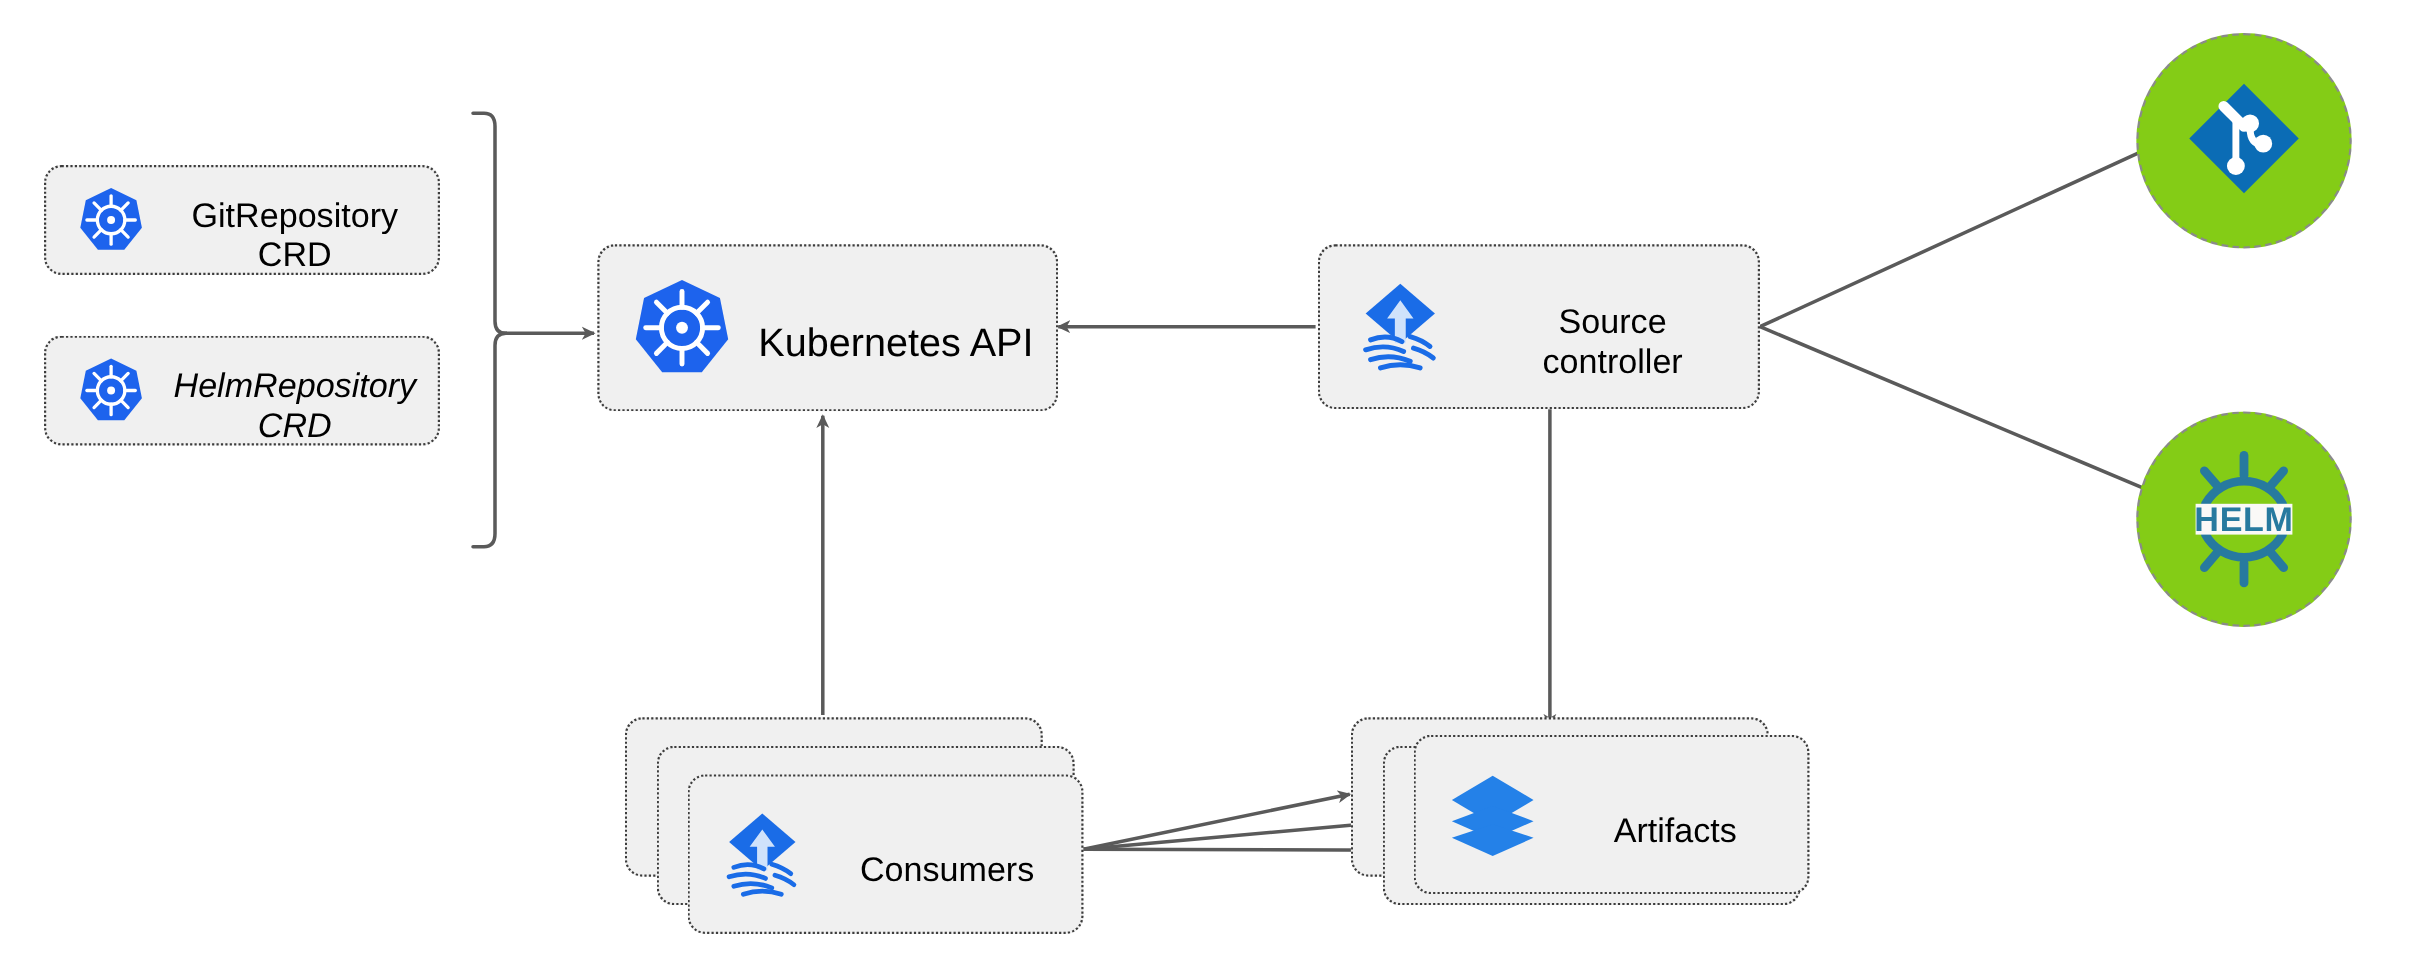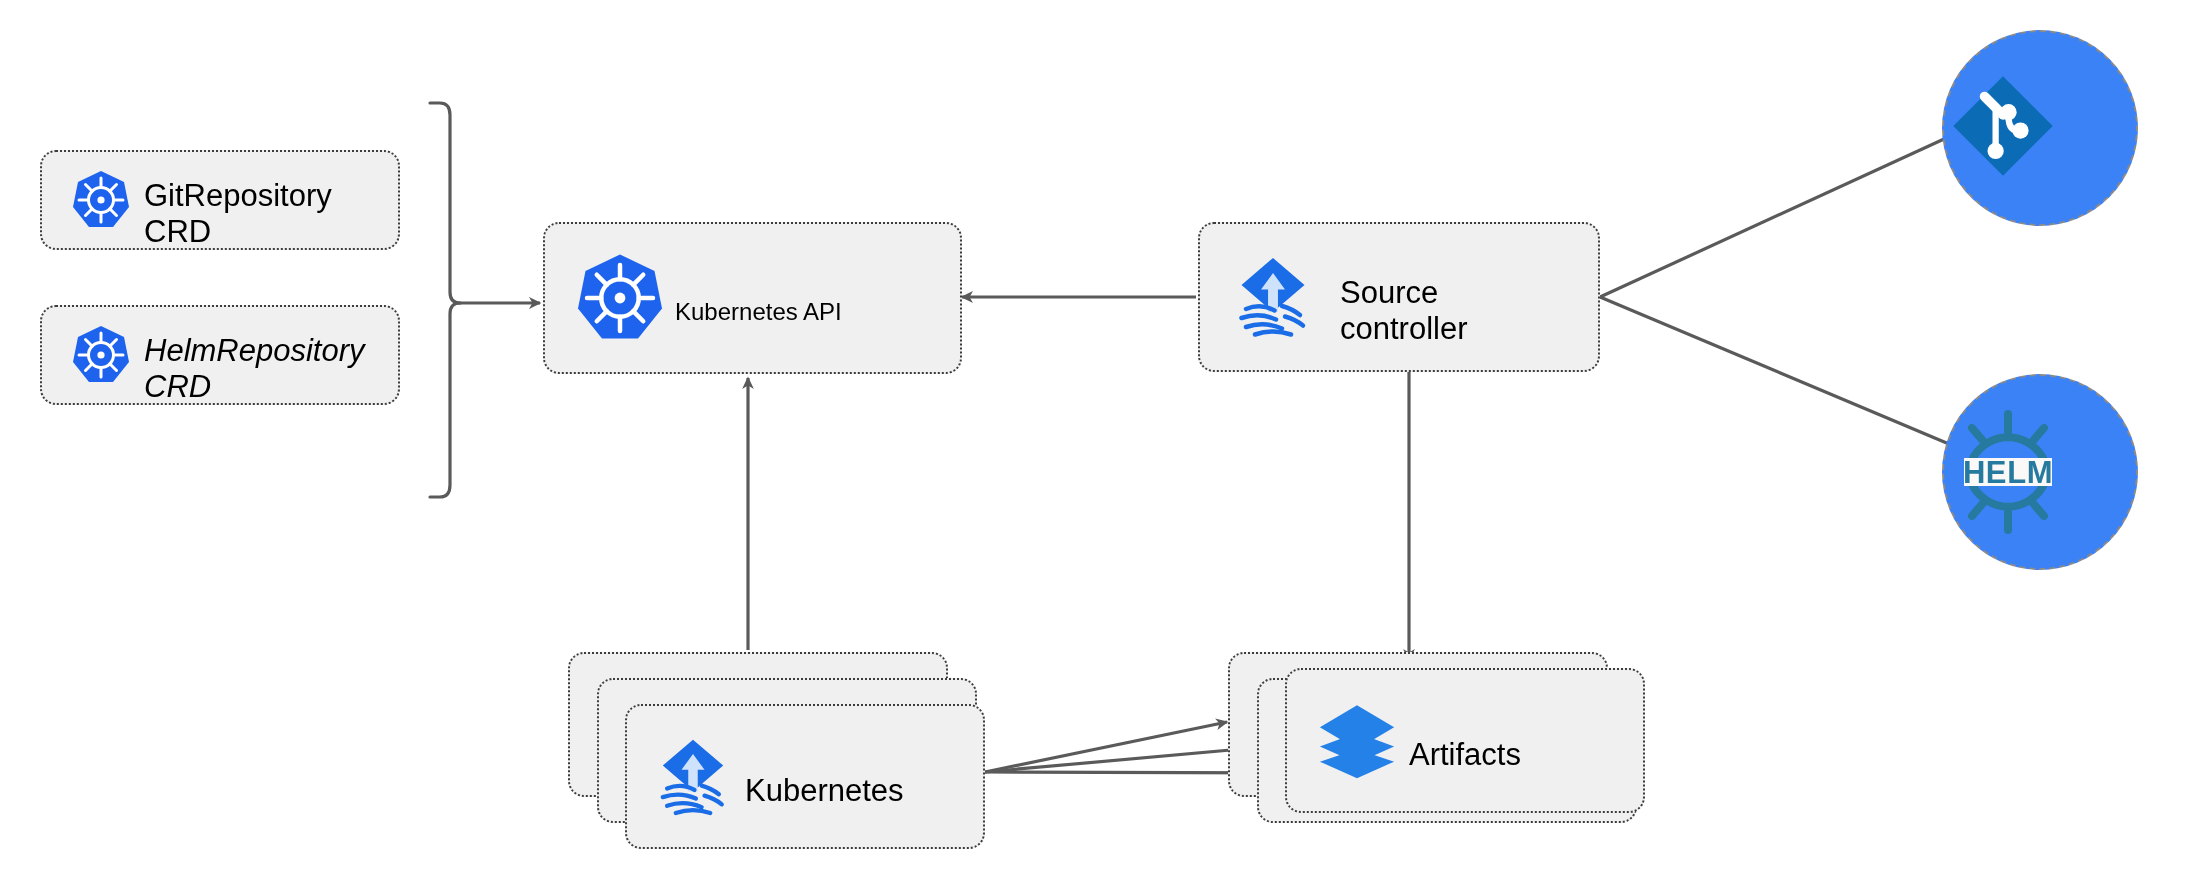--- a/index.html
+++ b/index.html
@@ -15,21 +15,21 @@
     box-sizing:border-box;
     display:flex;
     align-items:center;
     z-index:5;
   }
   .node .lbl{
     color:#000;
     font-size:31px;
     line-height:1.16;
     white-space:pre-line;
-    text-align:left;
+    text-align:center;
     flex:1;
     padding-right:6px;
     margin-top:28px;
   }
   .node .ico{flex:0 0 auto;display:flex;align-items:center;justify-content:center;}
 
   
   .stack-l{
     position:absolute;
     background:#f0f0f0;
@@ -37,23 +37,23 @@
     border-radius:16px;
     box-sizing:border-box;
     z-index:3;
   }
 
   
   .circ{
     position:absolute;
     border:2.5px dashed #8a8a8a;
     border-radius:50%;
-    background:#3b82f6;
+    background:#84cc16;
     box-sizing:border-box;
-    display:flex;align-items:center;
+    display:flex;align-items:center;justify-content:center;
     z-index:5;
   }
 
   
   svg.edges{position:absolute;left:0;top:0;width:2198px;height:878px;z-index:1;pointer-events:none;}
 </style>
 </head>
 <body>
 
 <div id="canvas">
@@ -142,21 +142,21 @@
           <line x1="10" y1="32" x2="19.5" y2="32"></line>
           <line x1="44.5" y1="32" x2="54" y2="32"></line>
           <line x1="16.5" y1="16.5" x2="23.2" y2="23.2"></line>
           <line x1="40.8" y1="40.8" x2="47.5" y2="47.5"></line>
           <line x1="47.5" y1="16.5" x2="40.8" y2="23.2"></line>
           <line x1="23.2" y1="40.8" x2="16.5" y2="47.5"></line>
         </g>
         <circle cx="32" cy="32" r="3.6" fill="#ffffff"></circle>
       </svg>
     </span>
-    <span class="lbl" style="font-size:24px;">Kubernetes API</span>
+    <span class="lbl" style="font-size:36px;">Kubernetes API</span>
   </div>
 
   <div class="node" style="left:1198px;top:222px;width:402px;height:150px;gap:12px;">
     <span class="ico" style="width:110px;height:110px;margin-left:18px;">
       <svg width="96" height="96" viewBox="0 0 64 64">
         <polygon points="32,6 53,24 32,42 11,24" fill="#1a6ce7"></polygon>
         <path d="M32,16 L40,27 L35.3,27 L35.3,42 L28.7,42 L28.7,27 L24,27 Z" fill="#cfe2fb"></path>
         <g stroke="#1a6ce7" stroke-width="3" stroke-linecap="round" fill="none">
           <path d="M14,40 Q24,36 33,41"></path>
           <path d="M11,46 Q23,42 34,47"></path>
@@ -181,21 +181,21 @@
         <g stroke="#1a6ce7" stroke-width="3" stroke-linecap="round" fill="none">
           <path d="M14,40 Q24,36 33,41"></path>
           <path d="M11,46 Q23,42 34,47"></path>
           <path d="M14,52 Q26,48 38,53"></path>
           <path d="M20,57 Q32,53 44,57"></path>
           <path d="M38,38 Q45,40 50,44"></path>
           <path d="M40,45 Q47,47 52,51"></path>
         </g>
       </svg>
     </span>
-    <span class="lbl">Kubernetes</span>
+    <span class="lbl">Consumers</span>
   </div>
 
   <div class="stack-l" style="left:1228px;top:652px;width:380px;height:145px;"></div>
   <div class="stack-l" style="left:1257px;top:678px;width:380px;height:145px;z-index:4;"></div>
   <div class="node" style="left:1285px;top:668px;width:360px;height:145px;">
     <span class="ico" style="width:104px;height:104px;margin-left:18px;">
       <svg width="88" height="88" viewBox="0 0 64 64">
         <polygon points="32,6 59,22 32,38 5,22" fill="#2481e8"></polygon>
         <polygon points="32,28 47,37 32,46 17,37" fill="#ffffff"></polygon>
         <polygon points="32,26 59,36 32,48 5,36" fill="#2481e8"></polygon>

